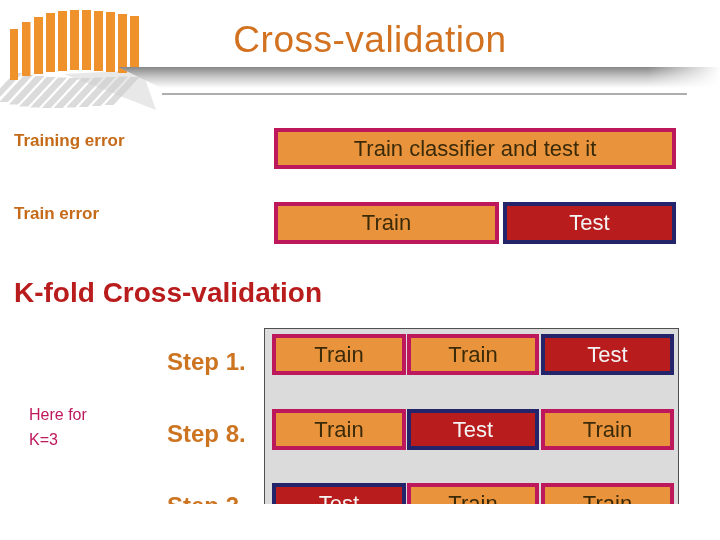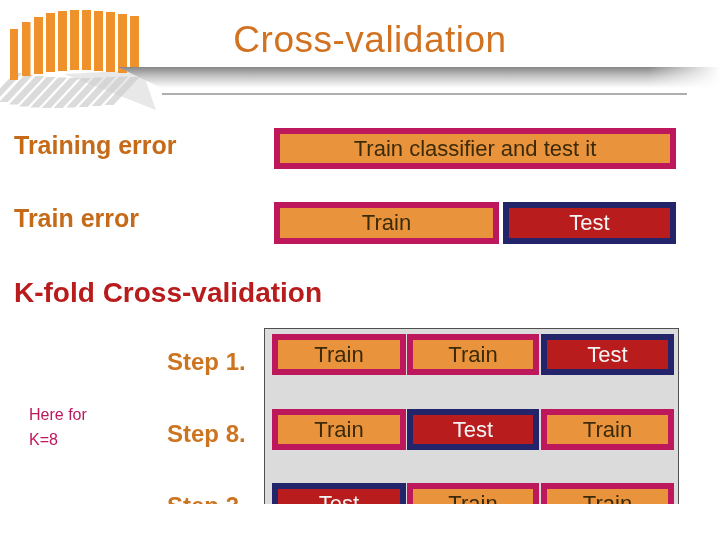--- a/index.html
+++ b/index.html
@@ -15,30 +15,30 @@
       linear-gradient(to right, rgba(255,255,255,0) 88%, #ffffff 100%),
       linear-gradient(to bottom, #878787 0%, #c8c8c8 45%, #ffffff 96%);
     clip-path:polygon(0 0, 100% 0, 100% 100%, 7.5% 100%);
   }
   .rule{position:absolute; left:162px; top:93px; width:525px; height:2px; background:#aeaeae;}
   .title{
     position:absolute; left:140px; top:20px; width:460px; text-align:center;
     font-size:37px; line-height:1.1; color:#D2711F; letter-spacing:0.5px;
   }
   
-  .section-label{position:absolute; font-size:25px; font-weight:700; color:#C56A18;}
+  .section-label{position:absolute; font-size:17px; font-weight:700; color:#C56A18;}
   .lbl-training{left:14px; top:131px;}
   .lbl-test{left:14px; top:204px;}
   .kfold-heading{position:absolute; left:14px; top:277px; font-size:28px; font-weight:700; color:#b91c1c;}
   .step-label{position:absolute; left:167px; font-size:24px; font-weight:700; color:#CD7420;}
   .s1{top:348px;} .s2{top:420px;} .s3{top:492px;}
   .note{position:absolute; left:29px; top:402px; font-size:16px; line-height:25px; color:#be185d;}
   
   .box{
-    position:absolute; box-sizing:border-box; border:6px solid #be185d;
+    position:absolute; box-sizing:border-box; border:4px solid #be185d;
     display:flex; align-items:center; justify-content:center; font-size:22px;
   }
   .orange{background:#E9943C; color:#3B2A08;}
   .blue{background:#b91c1c; color:#F4F4F4; border-color:#24246a;}
   .box-full{left:274px; top:128px; width:402px; height:41px;}
   .box-train2{left:274px; top:202px; width:225px; height:42px;}
   .box-test2{left:503px; top:202px; width:173px; height:42px;}
   
   .panel{
     position:absolute; left:264px; top:328px; width:415px; height:201px;
@@ -81,21 +81,21 @@
   <div class="box orange box-full">Train classifier and test it</div>
 
   <div class="section-label lbl-test">Train error</div>
   <div class="box orange box-train2">Train</div>
   <div class="box blue box-test2">Test</div>
 
   <div class="kfold-heading">K-fold Cross-validation</div>
 
   <div class="note">
     <div>Here for</div>
-    <div>K=8</div>
+    <div>K=3</div>
   </div>
 
   <div class="panel"></div>
 
   <div class="step-label s1">Step 1.</div>
   <div class="step-label s2">Step 8.</div>
   <div class="step-label s3">Step 3.</div>
 
   <div class="box orange cell r1 c1">Train</div>
   <div class="box orange cell r1 c2">Train</div>

